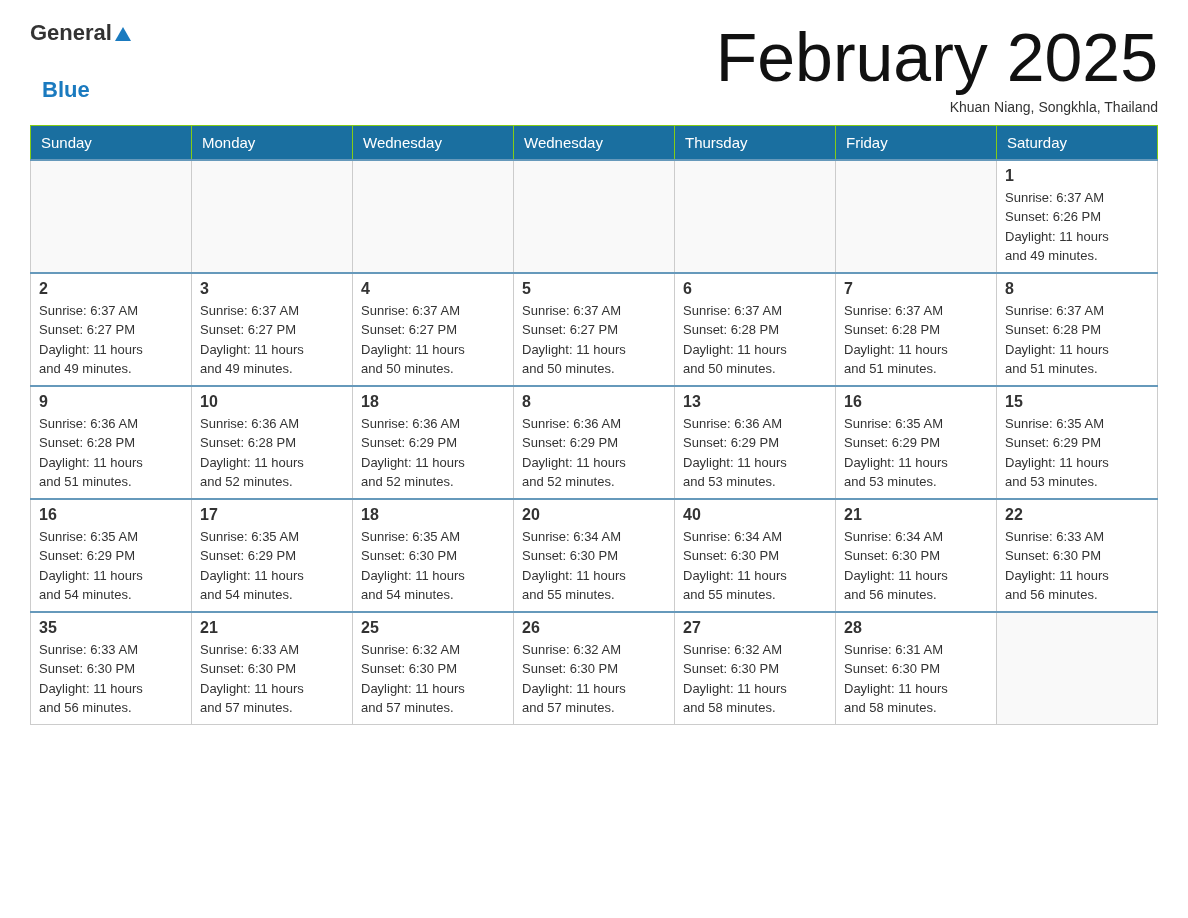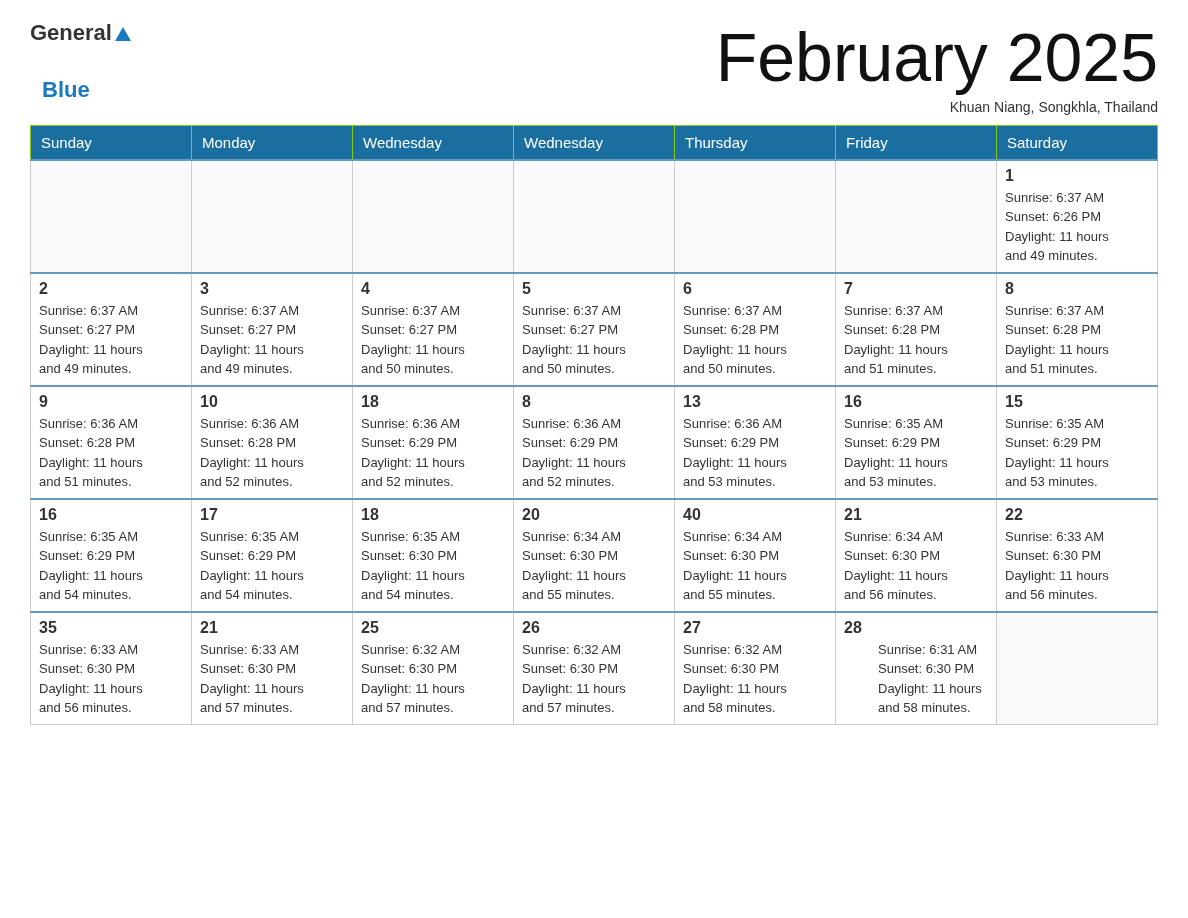--- a/index.html
+++ b/index.html
@@ -318,21 +318,21 @@
         </td>
         <td>
           <span class="day-number">27</span>
           <div class="day-info" style="white-space: pre-line;">Sunrise: 6:32 AM
 Sunset: 6:30 PM
 Daylight: 11 hours
 and 58 minutes.</div>
         </td>
         <td>
           <span class="day-number">28</span>
-          <div class="day-info" style="white-space: pre-line; margin-left: 34px;">Sunrise: 6:31 AM
+          <div class="day-info" style="white-space: pre-line;">Sunrise: 6:31 AM
 Sunset: 6:30 PM
 Daylight: 11 hours
 and 58 minutes.</div>
         </td>
         <td class="empty-cell"></td>
       </tr>
     </tbody>
 </table>
 
 </body></html>

